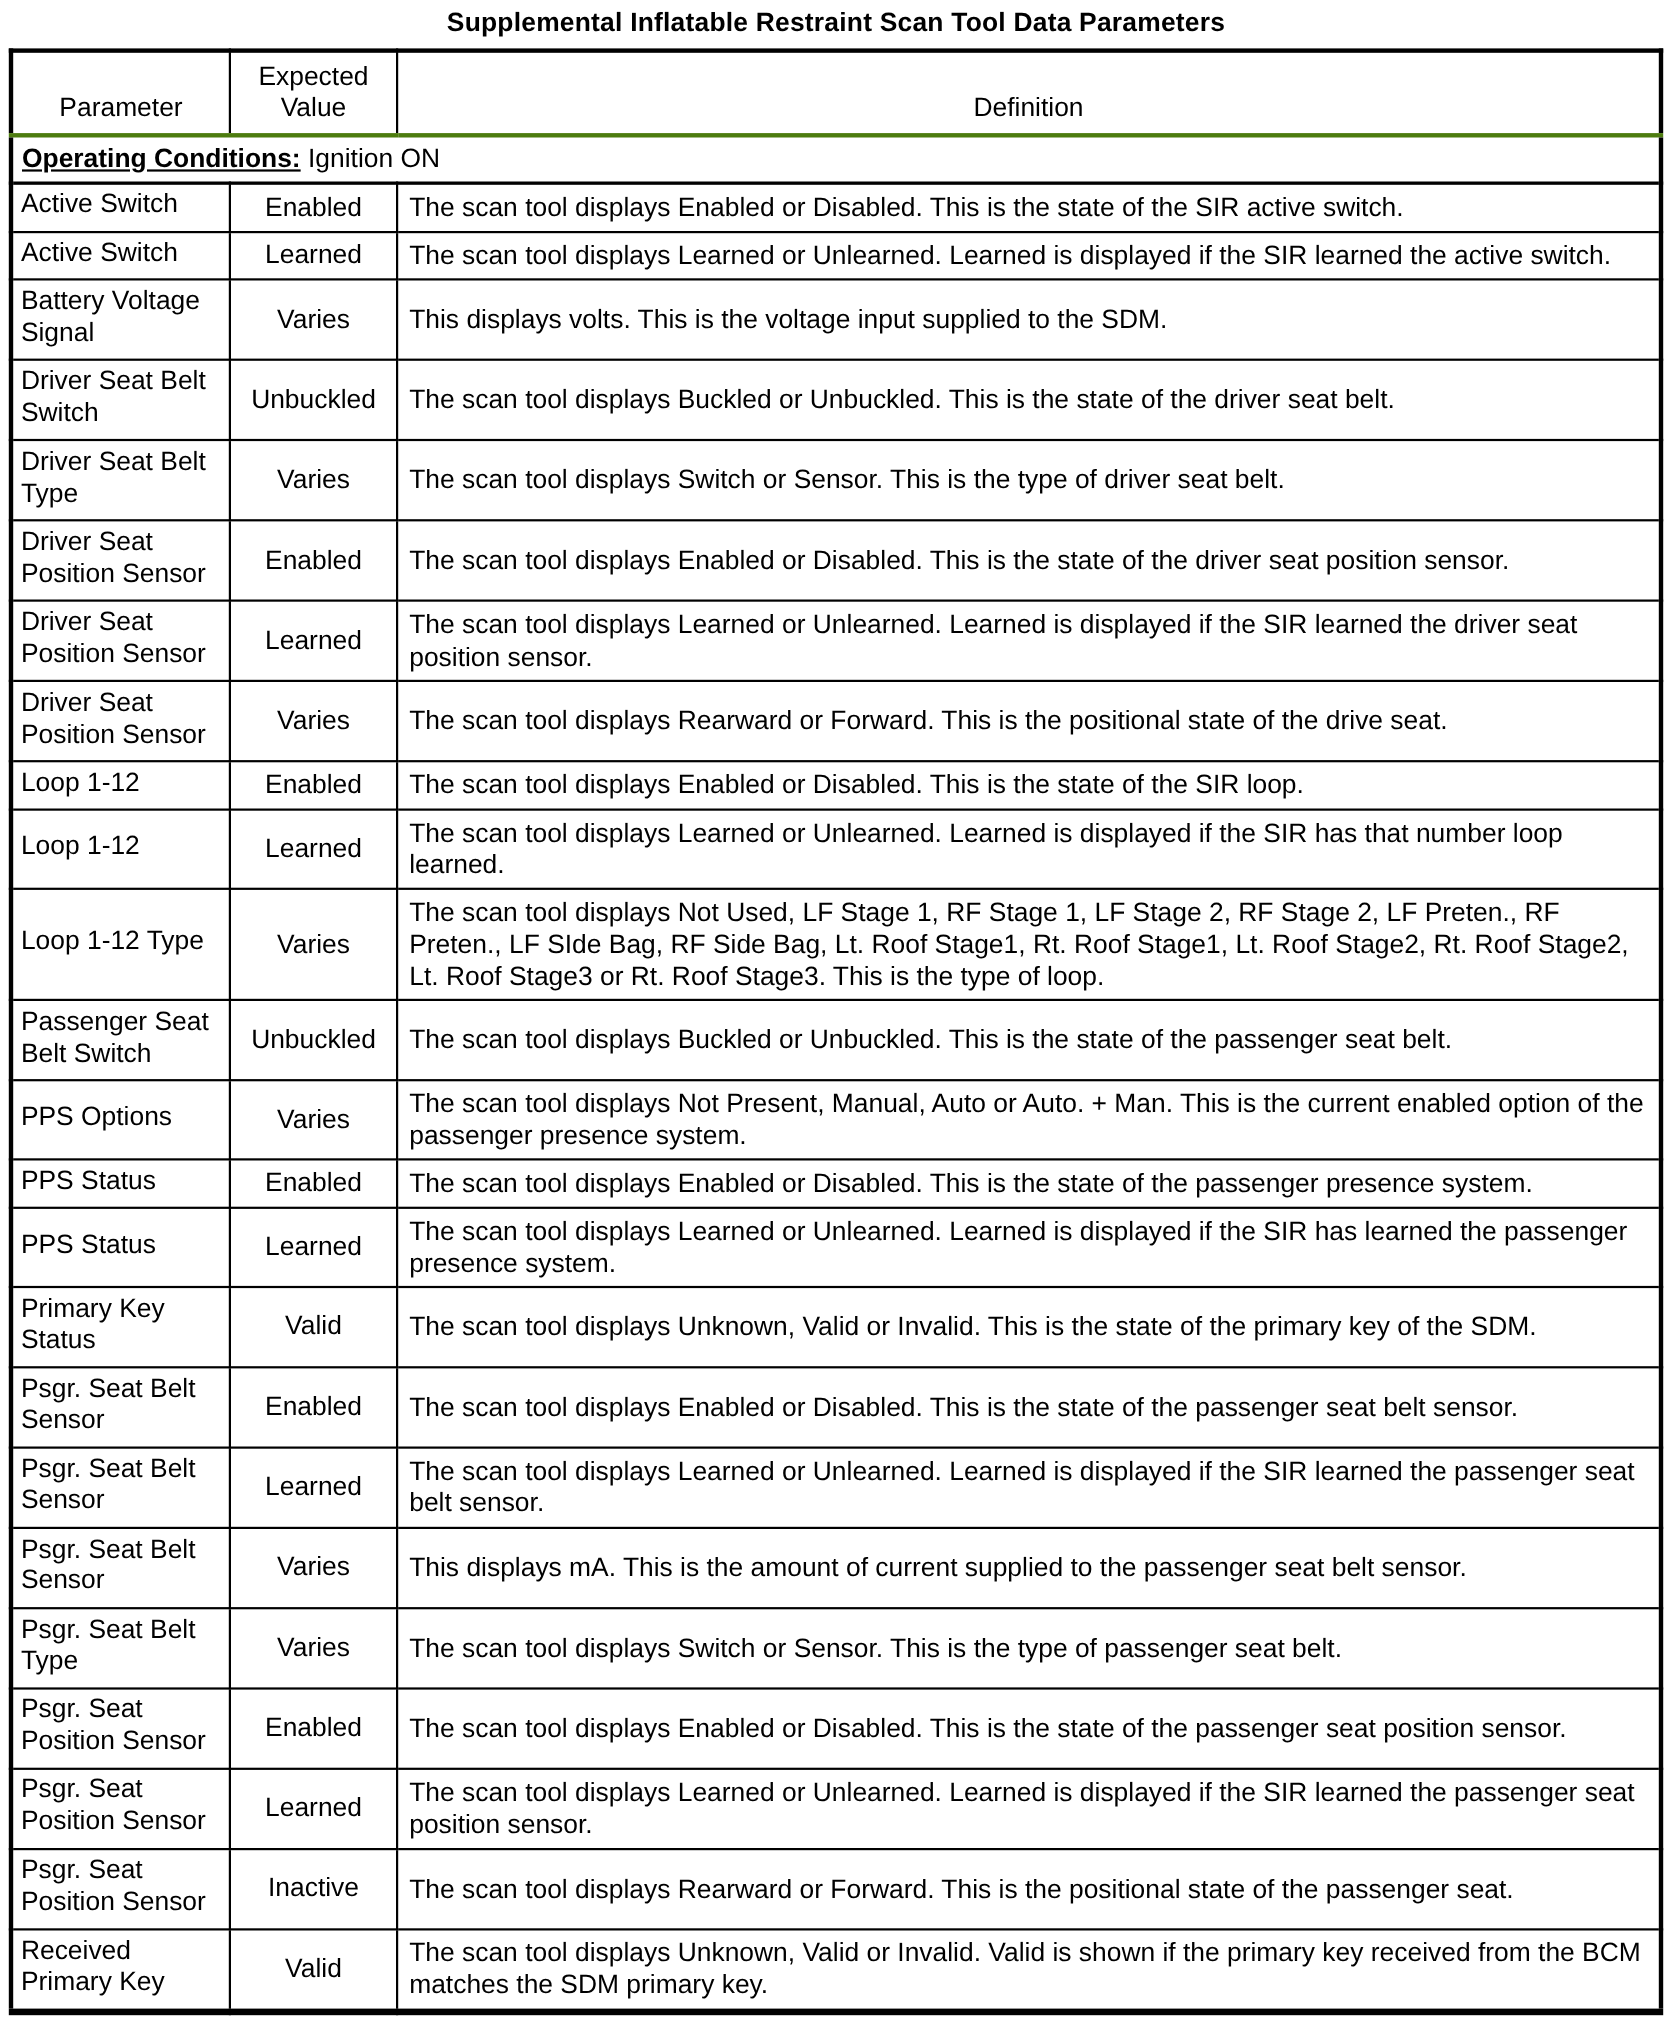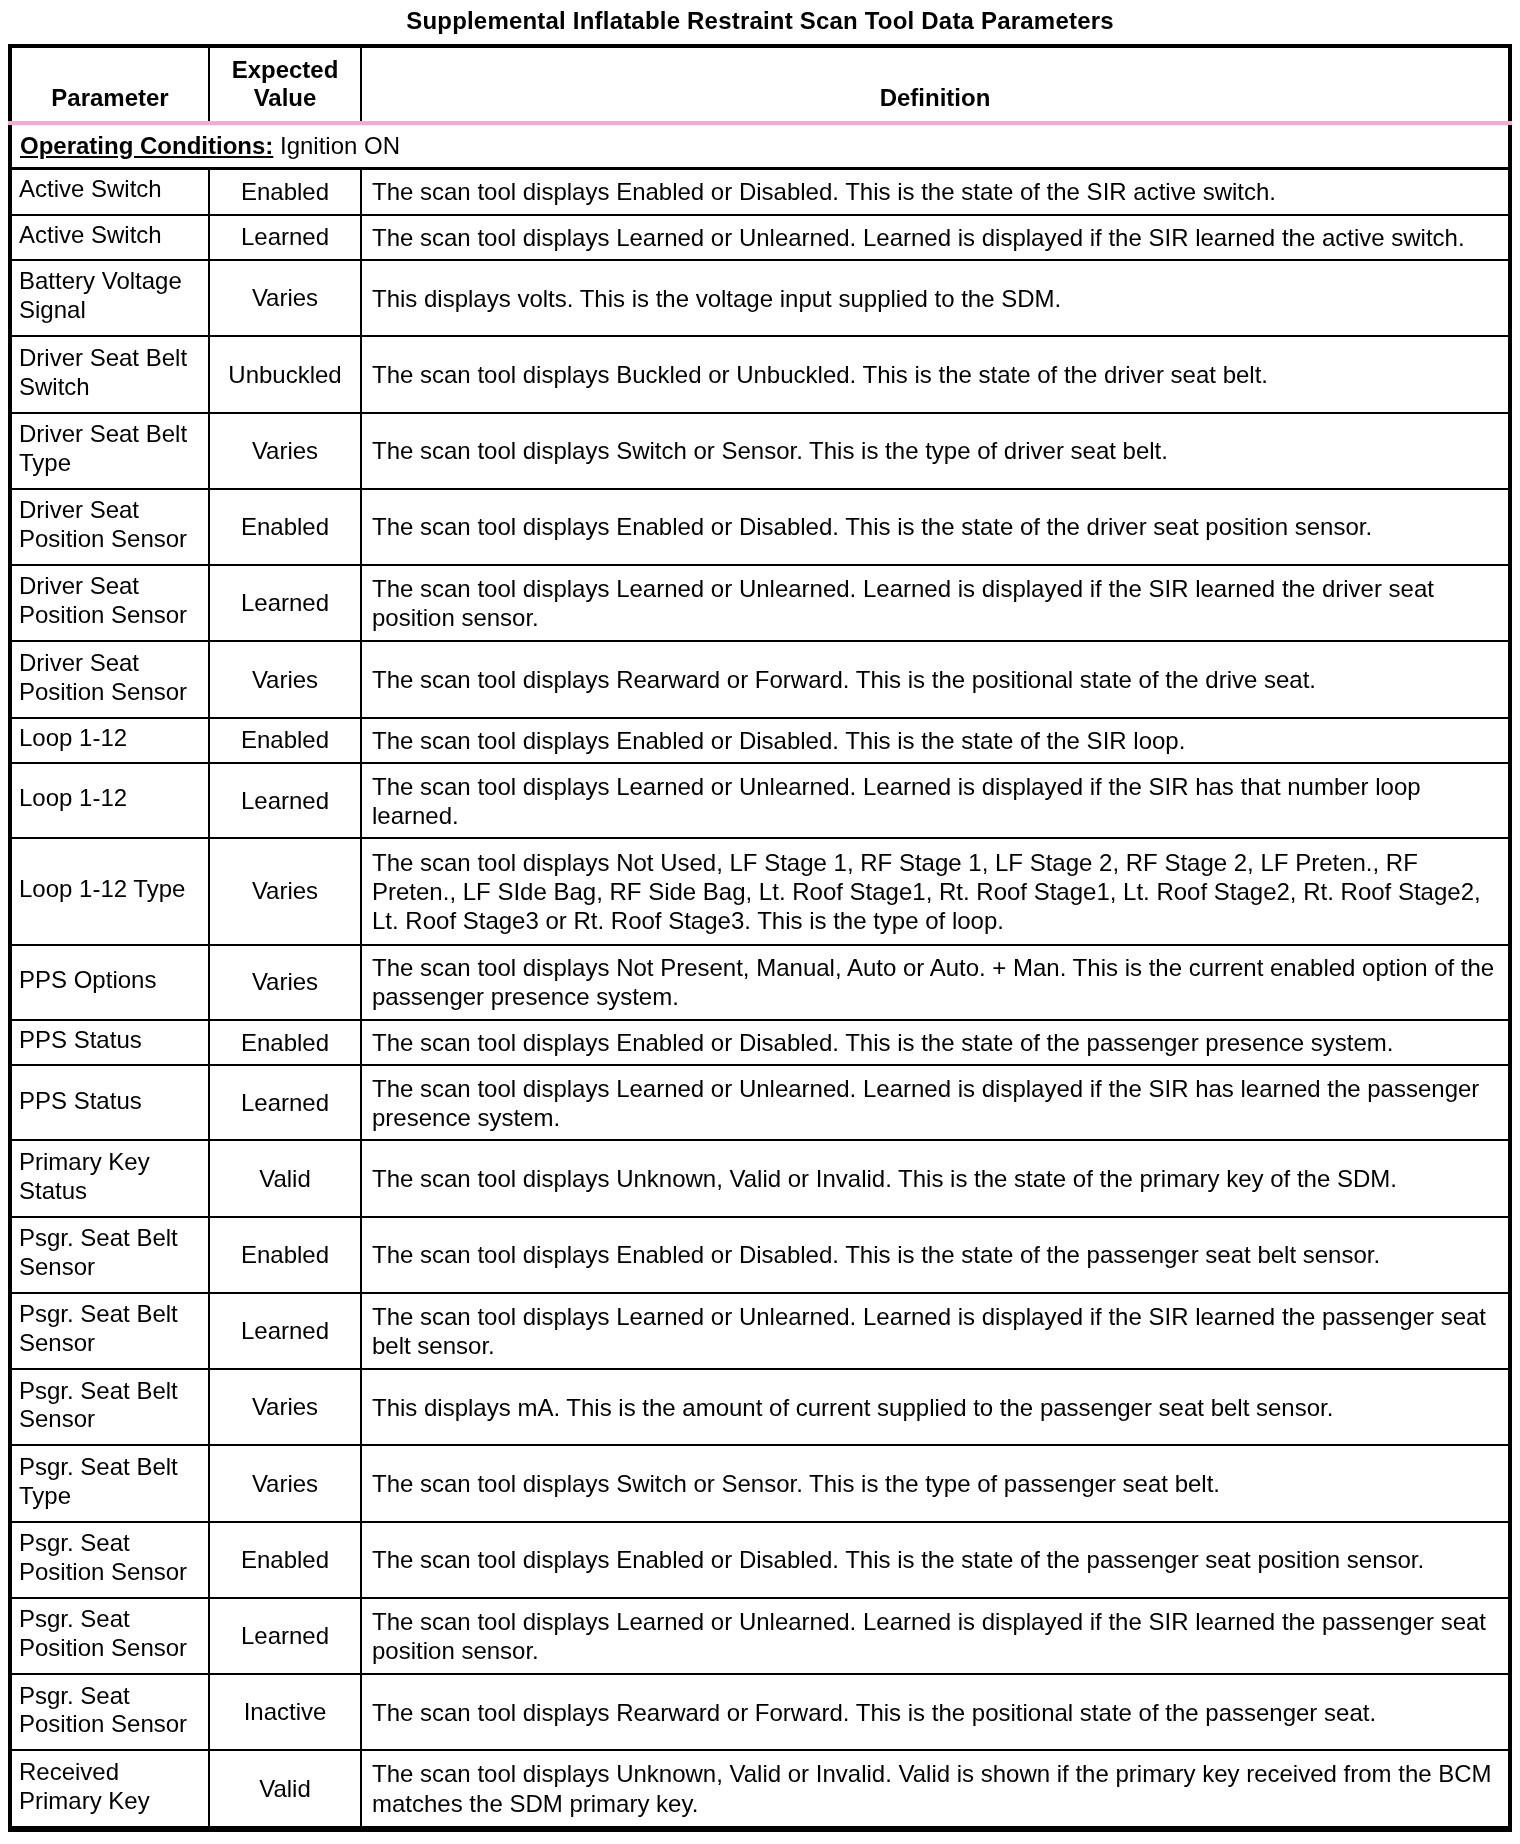--- a/index.html
+++ b/index.html
@@ -35,24 +35,24 @@
   col.c-param { width: 199px; }
   col.c-expected { width: 152px; }
   col.c-definition { width: auto; }
 
   th, td {
     border: 2px solid #000;
     font-size: 24px;
     color: #000;
   }
   thead th {
-    border-bottom: 4px solid #f9a8d4;
+    border-bottom: 4px solid #4d7c0f;
     vertical-align: bottom;
     text-align: center;
-    font-weight: bold;
+    font-weight: normal;
     padding: 8px 4px 10px 4px;
     white-space: pre-line;
     line-height: 1.15;
   }
   tr.opcond td {
     border-bottom: 3px solid #000;
     padding: 5px 8px 6px 8px;
     vertical-align: middle;
   }
   tr.opcond .bold { font-weight: bold; text-decoration: underline; }
@@ -158,20 +158,26 @@
     <td class="param">Loop 1-12</td>
     <td class="expected">Learned</td>
     <td class="definition">The scan tool displays Learned or Unlearned. Learned is displayed if the SIR has that number loop learned.</td>
   </tr>
         <tr>
     <td class="param">Loop 1-12 Type</td>
     <td class="expected">Varies</td>
     <td class="definition">The scan tool displays Not Used, LF Stage 1, RF Stage 1, LF Stage 2, RF Stage 2, LF Preten., RF Preten., LF SIde Bag, RF Side Bag, Lt. Roof Stage1, Rt. Roof Stage1, Lt. Roof Stage2, Rt. Roof Stage2, Lt. Roof Stage3 or Rt. Roof Stage3. This is the type of loop.</td>
   </tr>
         <tr>
+    <td class="param">Passenger Seat
+Belt Switch</td>
+    <td class="expected">Unbuckled</td>
+    <td class="definition">The scan tool displays Buckled or Unbuckled. This is the state of the passenger seat belt.</td>
+  </tr>
+        <tr>
     <td class="param">PPS Options</td>
     <td class="expected">Varies</td>
     <td class="definition">The scan tool displays Not Present, Manual, Auto or Auto. + Man. This is the current enabled option of the passenger presence system.</td>
   </tr>
         <tr>
     <td class="param">PPS Status</td>
     <td class="expected">Enabled</td>
     <td class="definition">The scan tool displays Enabled or Disabled. This is the state of the passenger presence system.</td>
   </tr>
         <tr>

